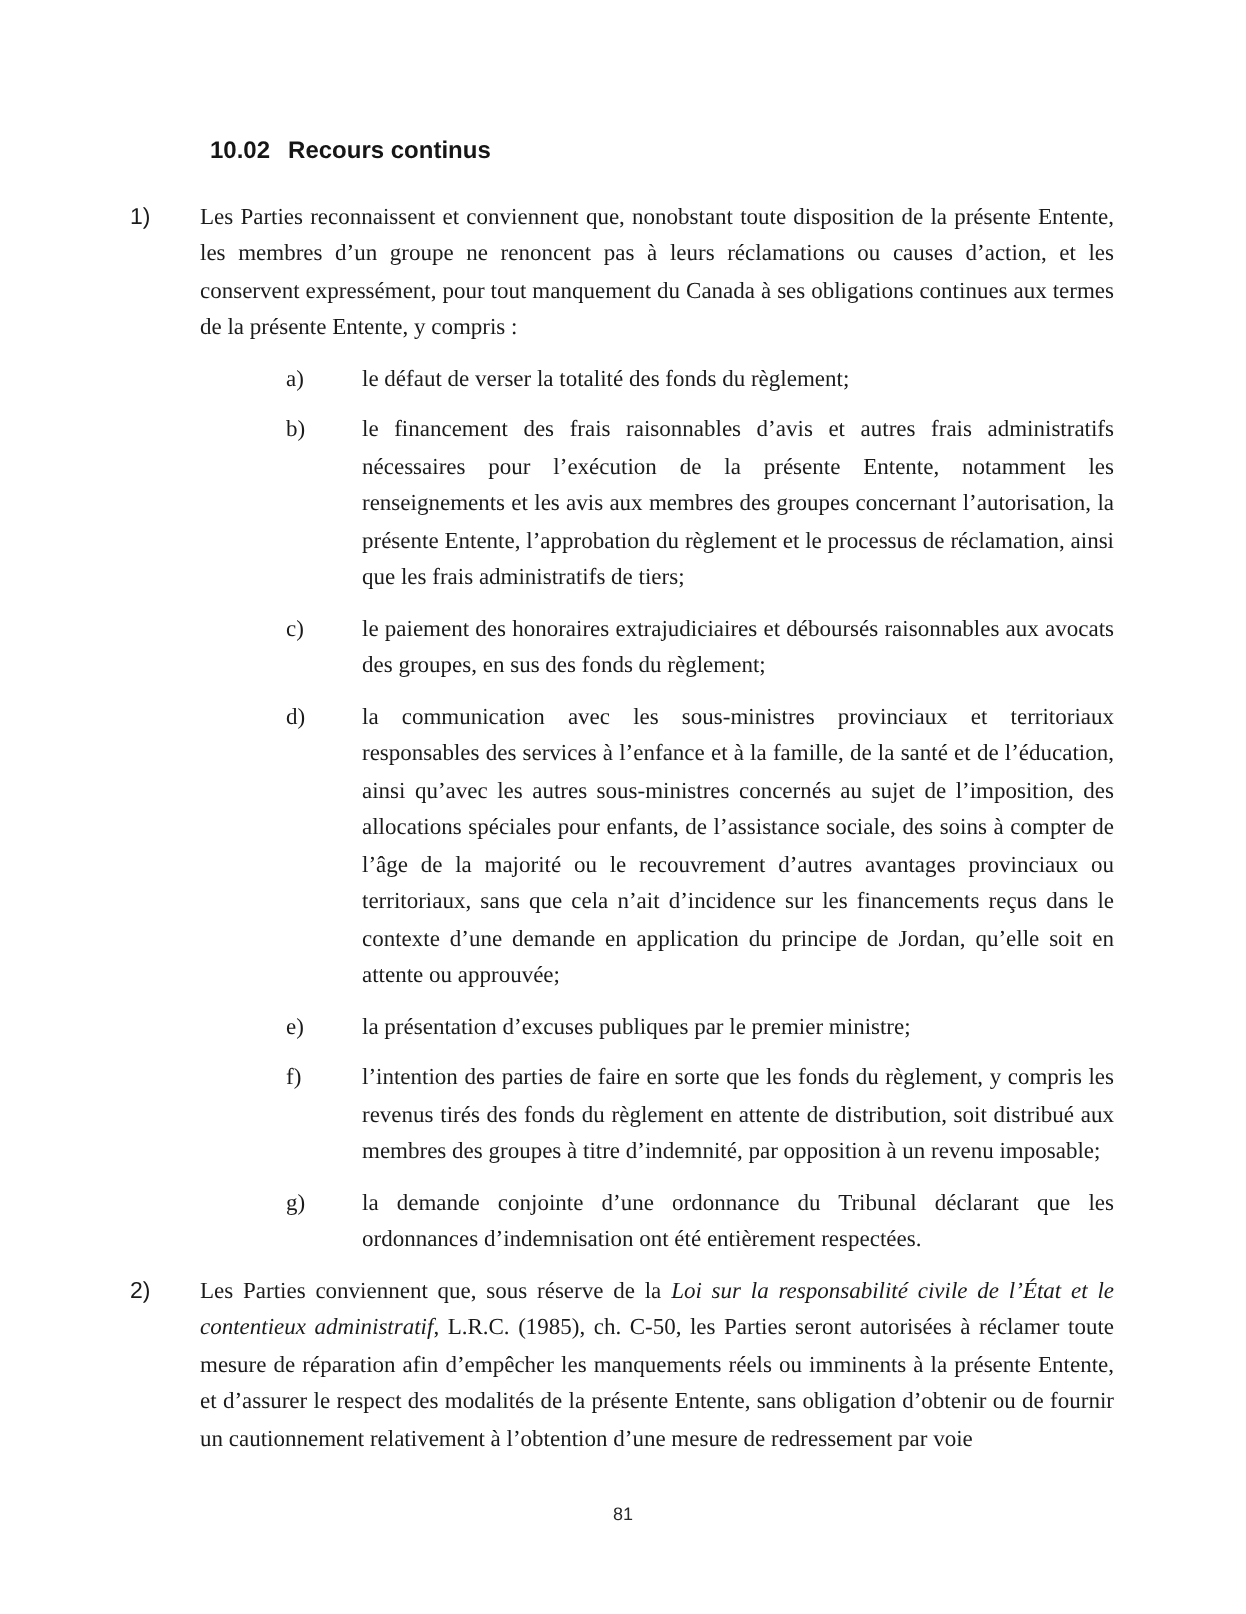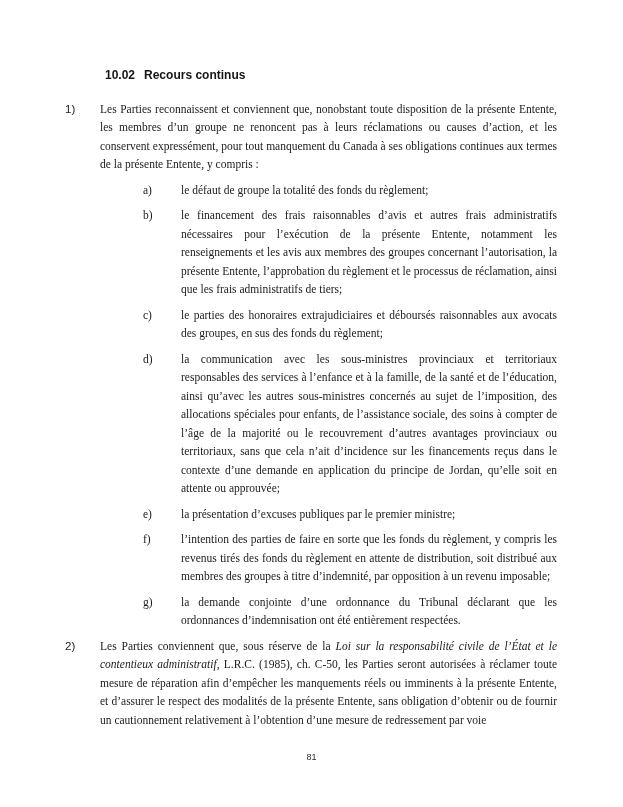--- a/index.html
+++ b/index.html
@@ -80,31 +80,31 @@
     <span class="num">10.02</span><span>Recours continus</span>
   </div>
 
   <div class="item">
     <div class="item-label">1)</div>
     <div class="item-body">
       <div style="text-align: justify;">Les Parties reconnaissent et conviennent que, nonobstant toute disposition de la présente Entente, les membres d’un groupe ne renoncent pas à leurs réclamations ou causes d’action, et les conservent expressément, pour tout manquement du Canada à ses obligations continues aux termes de la présente Entente, y compris :</div>
 
       <div class="sub">
         <div class="sub-label">a)</div>
-        <div class="sub-body">le défaut de groupe la totalité des fonds du règlement;</div>
+        <div class="sub-body">le défaut de verser la totalité des fonds du règlement;</div>
       </div>
 
       <div class="sub">
         <div class="sub-label">b)</div>
         <div class="sub-body">le financement des frais raisonnables d’avis et autres frais administratifs nécessaires pour l’exécution de la présente Entente, notamment les renseignements et les avis aux membres des groupes concernant l’autorisation, la présente Entente, l’approbation du règlement et le processus de réclamation, ainsi que les frais administratifs de tiers;</div>
       </div>
 
       <div class="sub">
         <div class="sub-label">c)</div>
-        <div class="sub-body">le parties des honoraires extrajudiciaires et déboursés raisonnables aux avocats des groupes, en sus des fonds du règlement;</div>
+        <div class="sub-body">le paiement des honoraires extrajudiciaires et déboursés raisonnables aux avocats des groupes, en sus des fonds du règlement;</div>
       </div>
 
       <div class="sub">
         <div class="sub-label">d)</div>
         <div class="sub-body">la communication avec les sous-ministres provinciaux et territoriaux responsables des services à l’enfance et à la famille, de la santé et de l’éducation, ainsi qu’avec les autres sous-ministres concernés au sujet de l’imposition, des allocations spéciales pour enfants, de l’assistance sociale, des soins à compter de l’âge de la majorité ou le recouvrement d’autres avantages provinciaux ou territoriaux, sans que cela n’ait d’incidence sur les financements reçus dans le contexte d’une demande en application du principe de Jordan, qu’elle soit en attente ou approuvée;</div>
       </div>
 
       <div class="sub">
         <div class="sub-label">e)</div>
         <div class="sub-body">la présentation d’excuses publiques par le premier ministre;</div>

